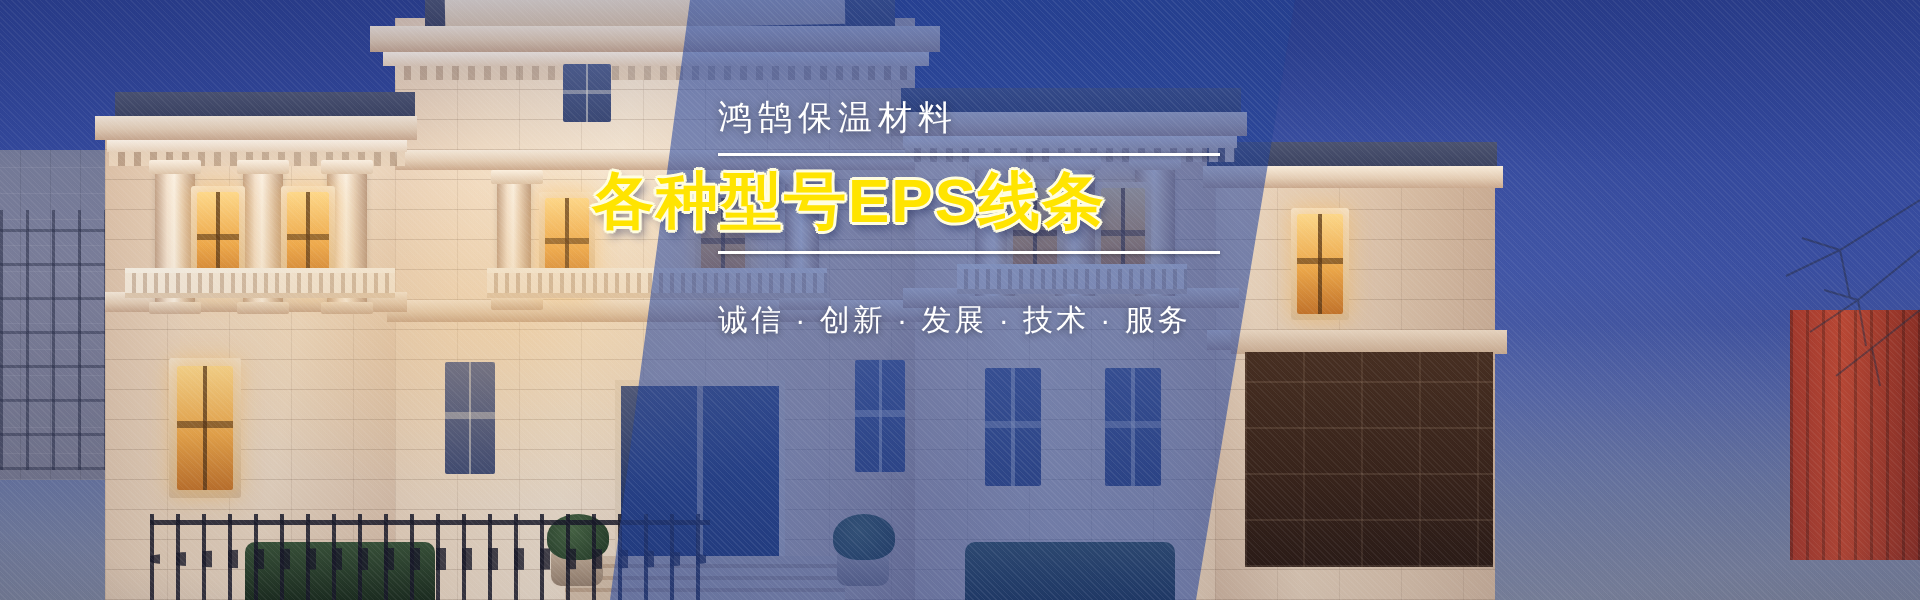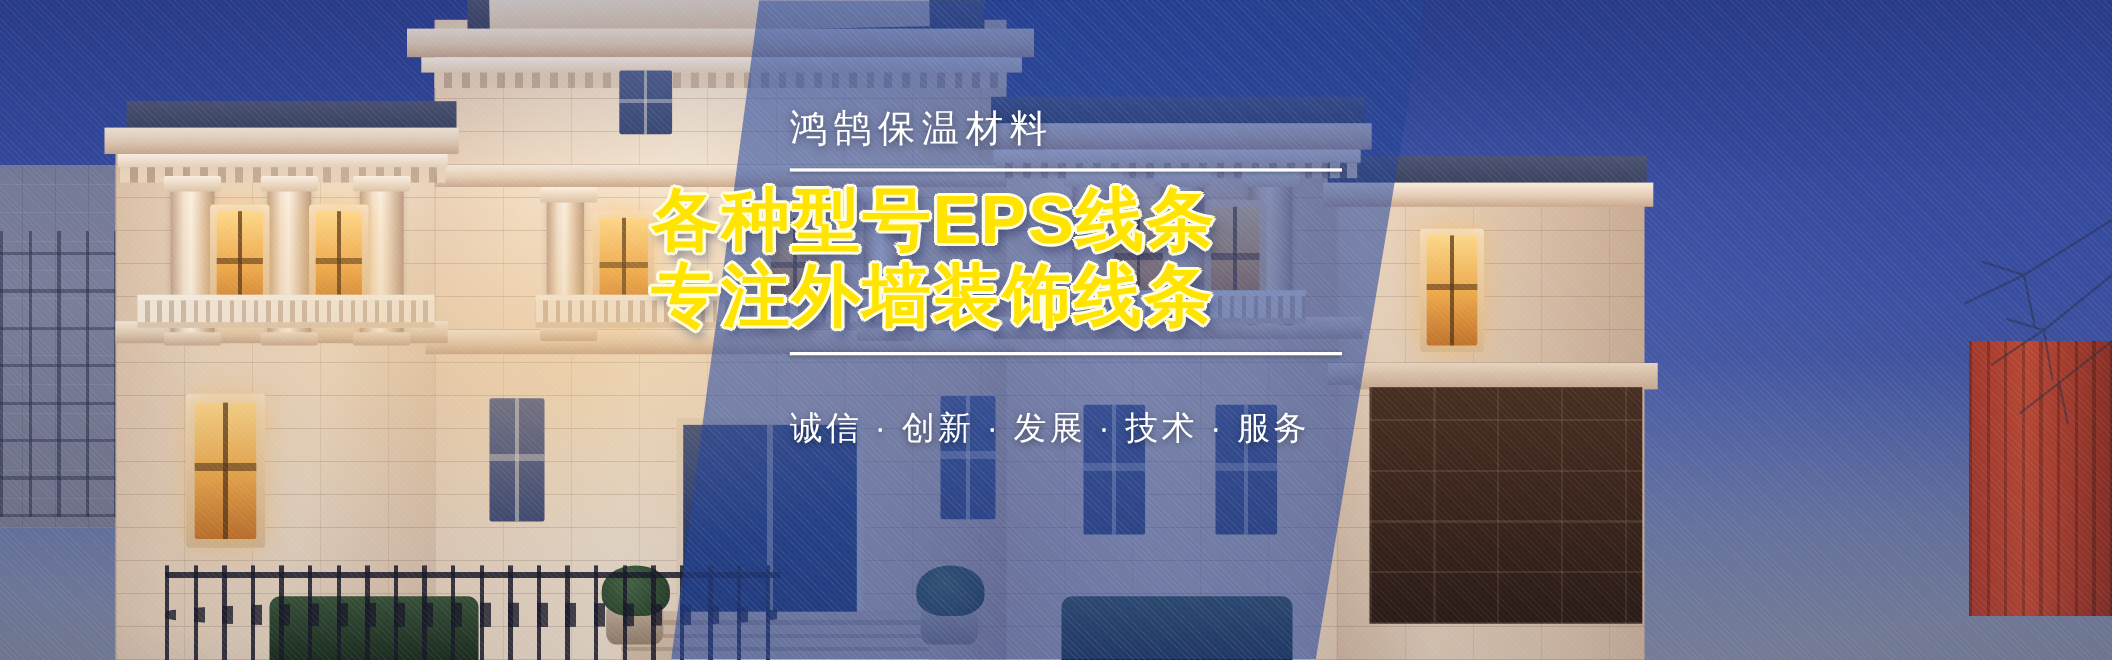--- a/index.html
+++ b/index.html
@@ -439,18 +439,17 @@
     <div class="halftone"></div>
   </div>
 
   <div class="panel"></div>
   <div class="panel-sheen"></div>
 
   <div class="copy">
     <div class="brand">鸿鹄保温材料</div>
     <div class="rule"></div>
     <div class="headline">各种型号EPS线条</div>
-    <div class="headline">专注外墙装饰线条</div>
     <div class="rule-b"></div>
     <div class="tagline">诚信 · 创新 · 发展 · 技术 · 服务</div>
   </div>
 
 </div>
 
 </body></html>

